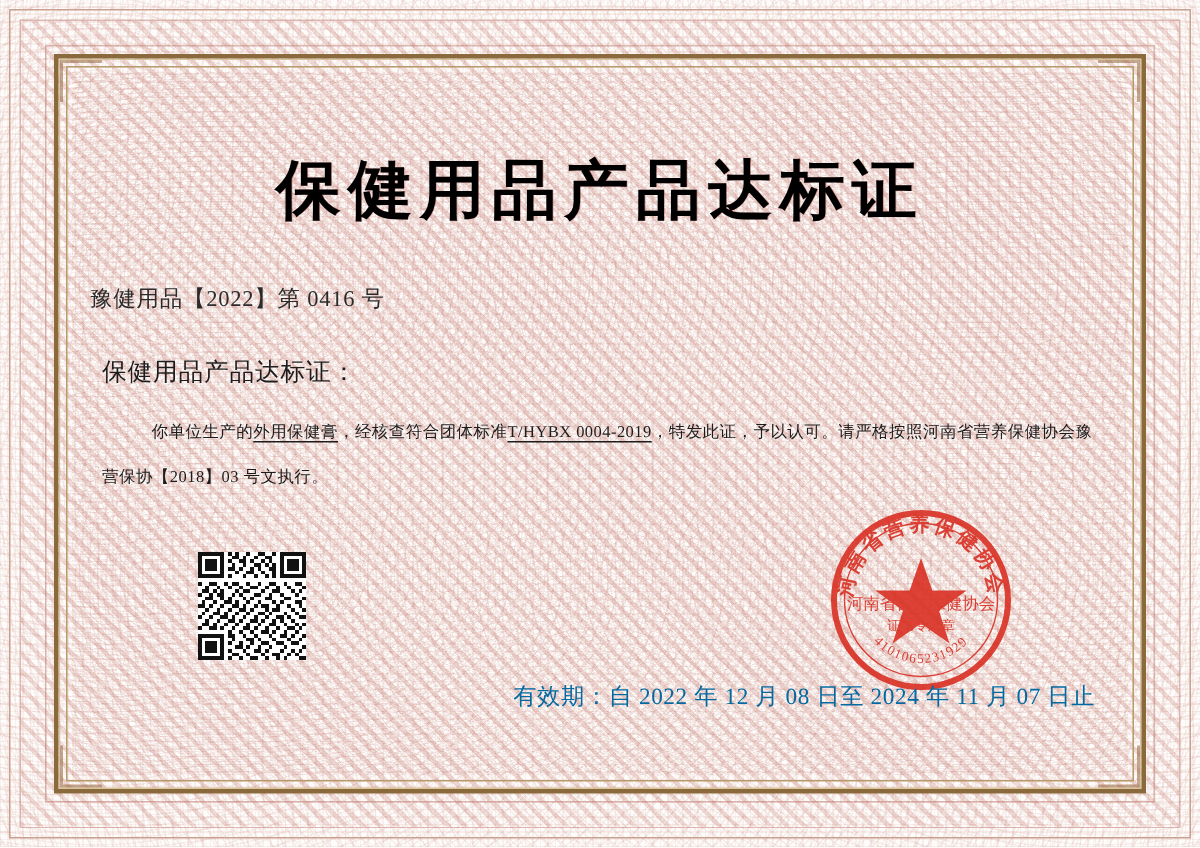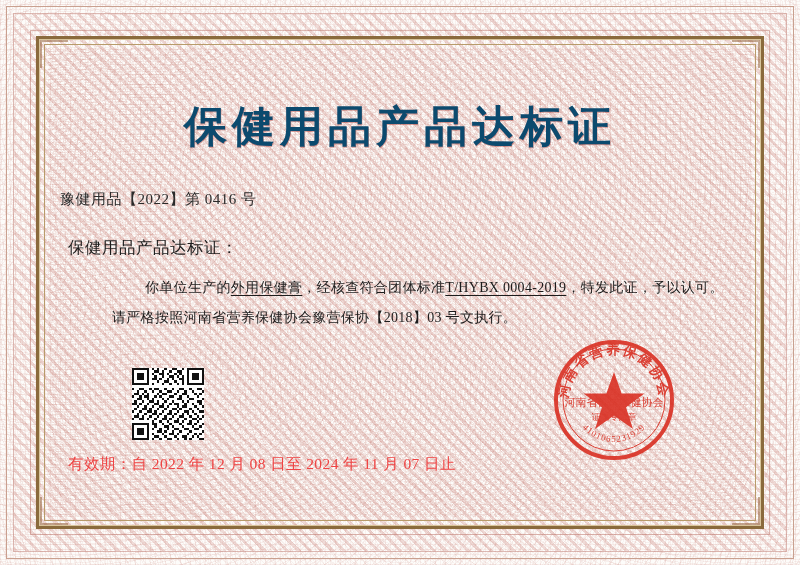--- a/index.html
+++ b/index.html
@@ -91,21 +91,21 @@
     left: 60px; top: 56px; right: 60px; bottom: 56px;
   }
 
   .title {
     text-align: center;
     margin-top: 42px;
     font-family: "Liberation Serif", serif;
     font-size: 43px;
     font-weight: bold;
     letter-spacing: 5px;
-    color: #0c4a6e;
+    color: #000000;
     text-shadow: 0.5px 0.5px 0 rgba(160,20,15,0.35);
   }
 
   .doc-number {
     text-align: left;
     margin-top: 34px;
     padding-right: 12px;
     font-size: 15px;
     color: #2b2b2b;
     letter-spacing: 0.5px;
@@ -115,25 +115,24 @@
     margin-top: 28px;
     padding: 0 8px;
     color: #1c1c1c;
   }
   .company {
     font-size: 16.5px;
     letter-spacing: 0.5px;
   }
   .para {
     margin-top: 14px;
-    font-size: 14px;
+    font-size: 11px;
     line-height: 30px;
     text-indent: 33px;
     letter-spacing: 0.3px;
-    margin-left: 44px;
   }
   .para .u {
     text-decoration: underline;
     text-underline-offset: 3px;
   }
 
   
   .qr {
     position: absolute;
     left: 72px;
@@ -156,22 +155,23 @@
   
   .footer {
     position: absolute;
     left: 8px;
     right: 10px;
     bottom: 34px;
     display: flex;
     justify-content: space-between;
     align-items: flex-end;
     font-size: 15.5px;
-    color: #ef4444;
+    color: #0369a1;
     letter-spacing: 0.4px;
+    flex-direction: column;
   }
   .validity { white-space: nowrap; }
   .issue-date { white-space: nowrap; padding-right: 6px; }
 
   .corner {
     position: absolute;
     width: 26px;
     height: 26px;
     border: 2px solid rgba(150,100,60,0.55);
   }

